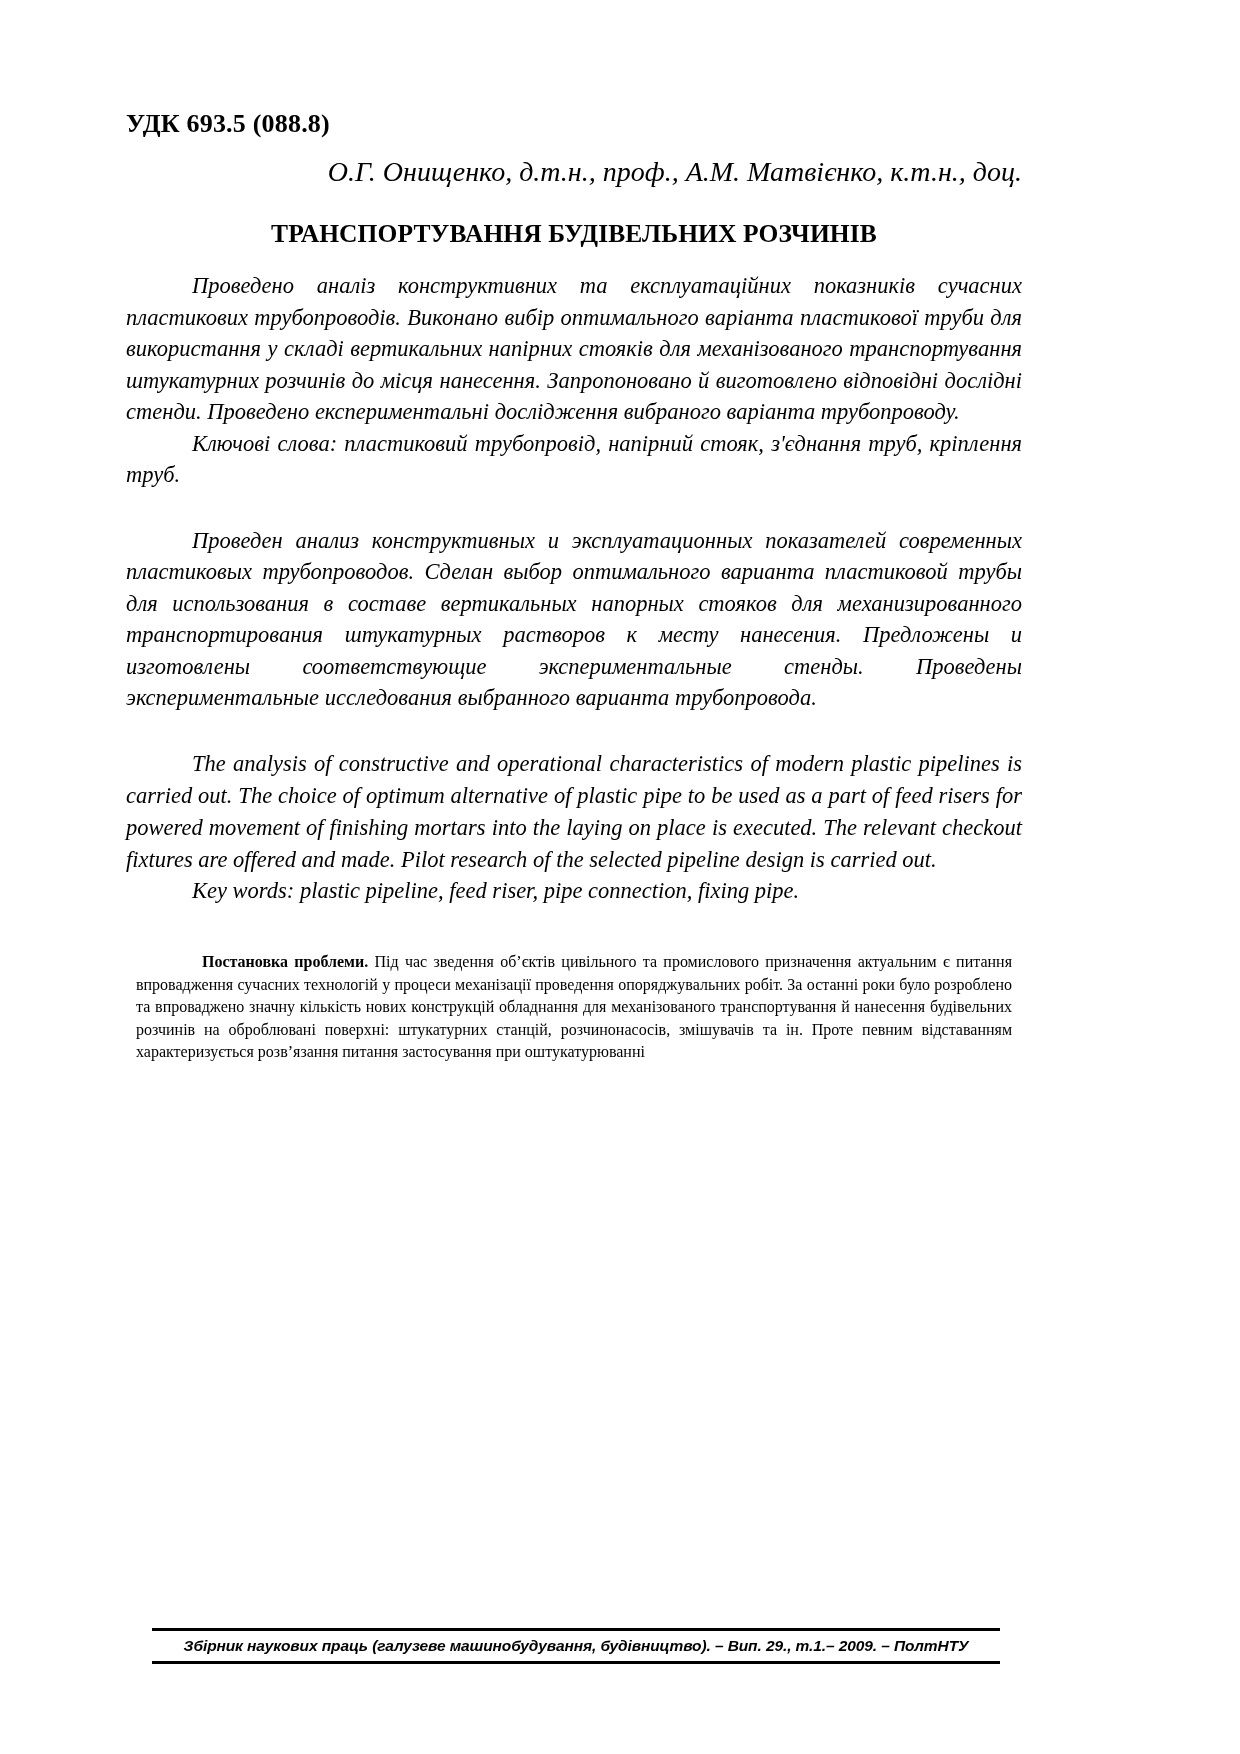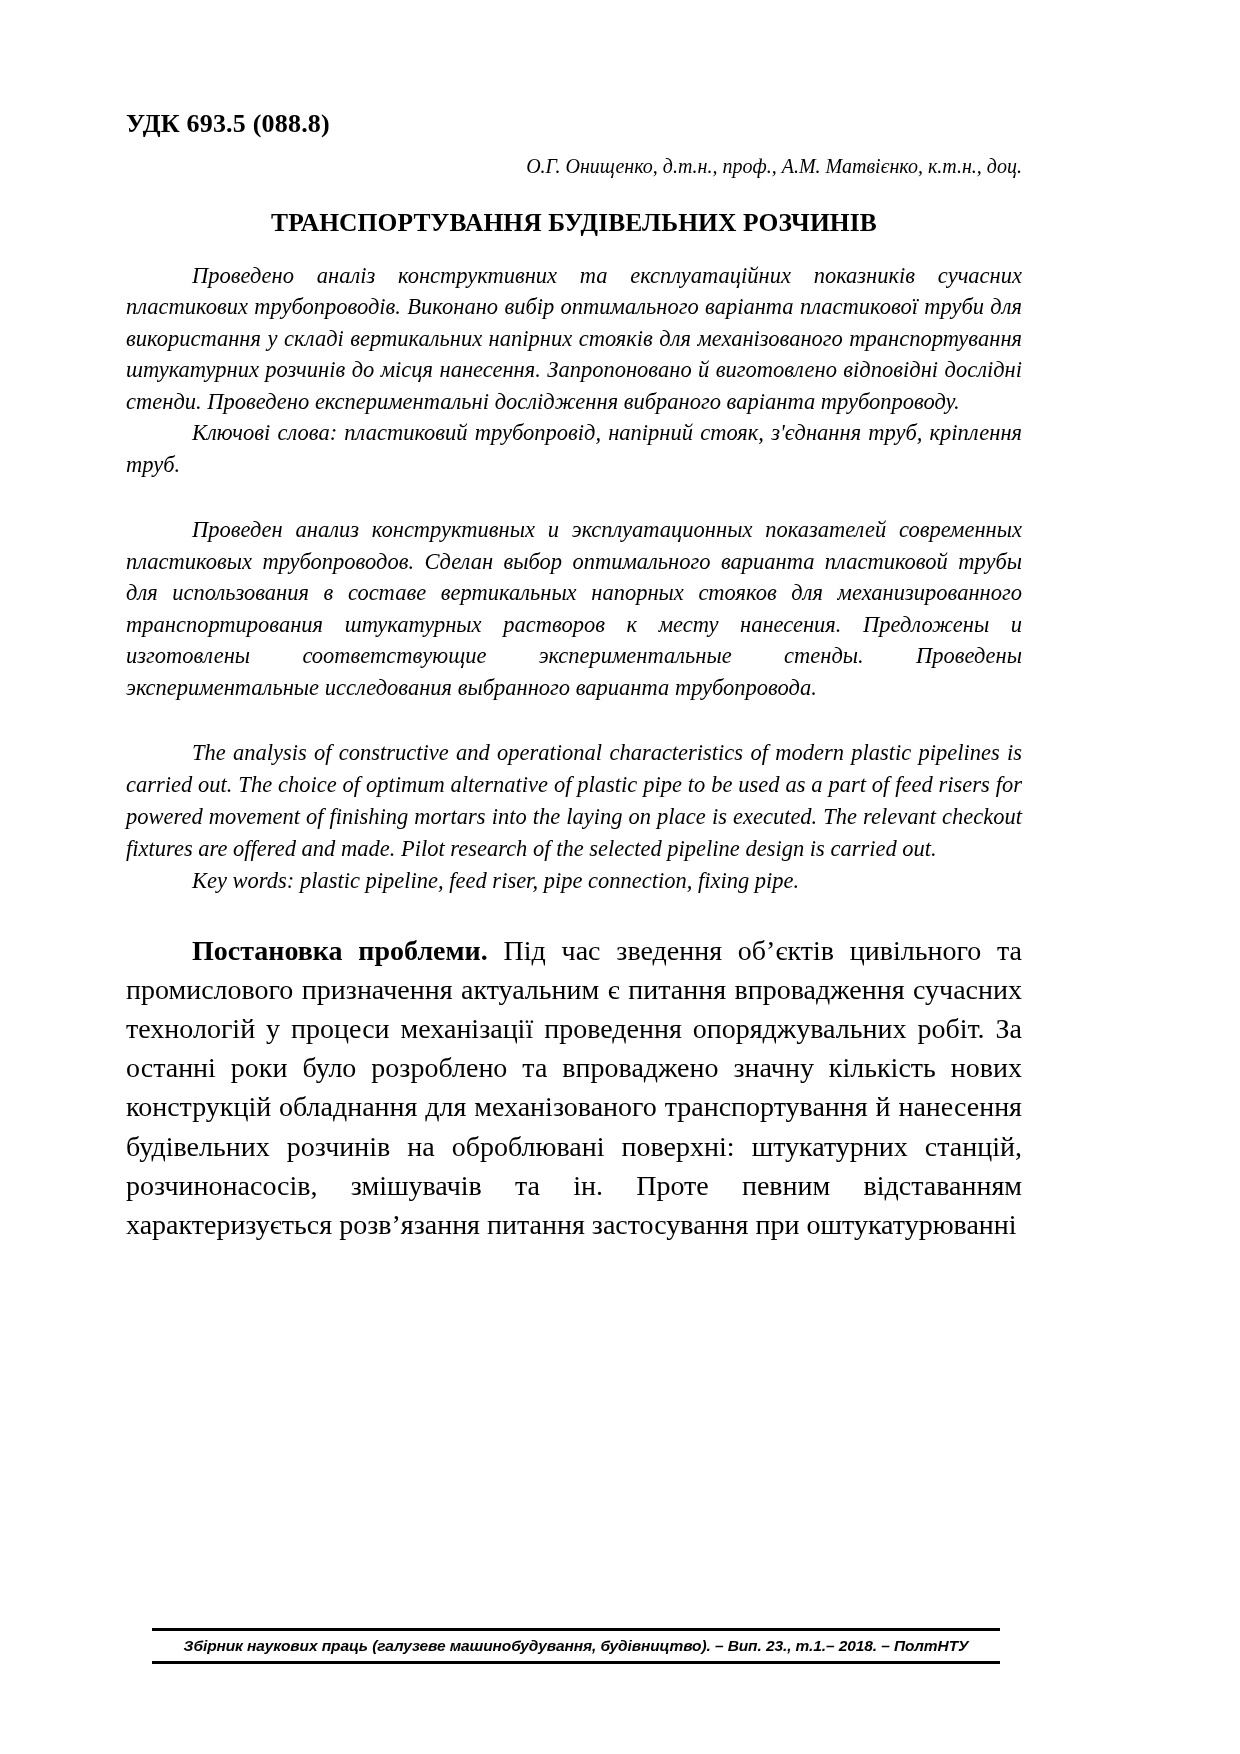--- a/index.html
+++ b/index.html
@@ -40,21 +40,21 @@
     font-size: 26px;
     letter-spacing: 0.2px;
     line-height: 1.1;
     margin: 0 0 14px 0;
   }
 
   
   .authors-block {
     text-align: right;
     font-style: italic;
-    font-size: 20px;
+    font-size: 28px;
     line-height: 1.34;
     margin: 0 0 4px 0;
   }
   .authors-line { display: block; }
   .affiliation-line { display: block; }
 
   
   .title {
     text-align: center;
     font-weight: bold;
@@ -83,24 +83,24 @@
   .gap-lg { height: 34px; }
 
   
   .abstract-en p {
     font-size: 22.5px;
     line-height: 1.42;
   }
 
   
   .body-text {
-    font-size: 28px;
+    font-size: 16px;
     line-height: 1.40;
     text-align: justify;
-    margin: 0;
+    margin: 10px;
   }
   .body-text p {
     margin: 0;
     text-indent: 66px;
     text-align: justify;
   }
   .lead-in {
     font-weight: bold;
   }
 
@@ -179,17 +179,17 @@
       <p>
         <span class="lead-in">Постановка проблеми.</span>
         <span> Під час зведення об’єктів цивільного та промислового призначення актуальним є питання впровадження сучасних технологій у процеси механізації проведення опоряджувальних робіт. За останні роки було розроблено та впроваджено значну кількість нових конструкцій обладнання для механізованого транспортування й нанесення будівельних розчинів на оброблювані поверхні: штукатурних станцій, розчинонасосів, змішувачів та ін. Проте певним відставанням характеризується розв’язання питання застосування при оштукатурюванні</span>
       </p>
     </div>
 
   </div>
 
   <div class="footer">
     <div class="rule-top"></div>
-    <div class="footer-text">Збірник наукових праць (галузеве машинобудування, будівництво). – Вип. 23., т.1.– 2018. – ПолтНТУ</div>
+    <div class="footer-text">Збірник наукових праць (галузеве машинобудування, будівництво). – Вип. 29., т.1.– 2009. – ПолтНТУ</div>
     <div class="rule-bottom"></div>
   </div>
 
 </div>
 
 </body></html>

